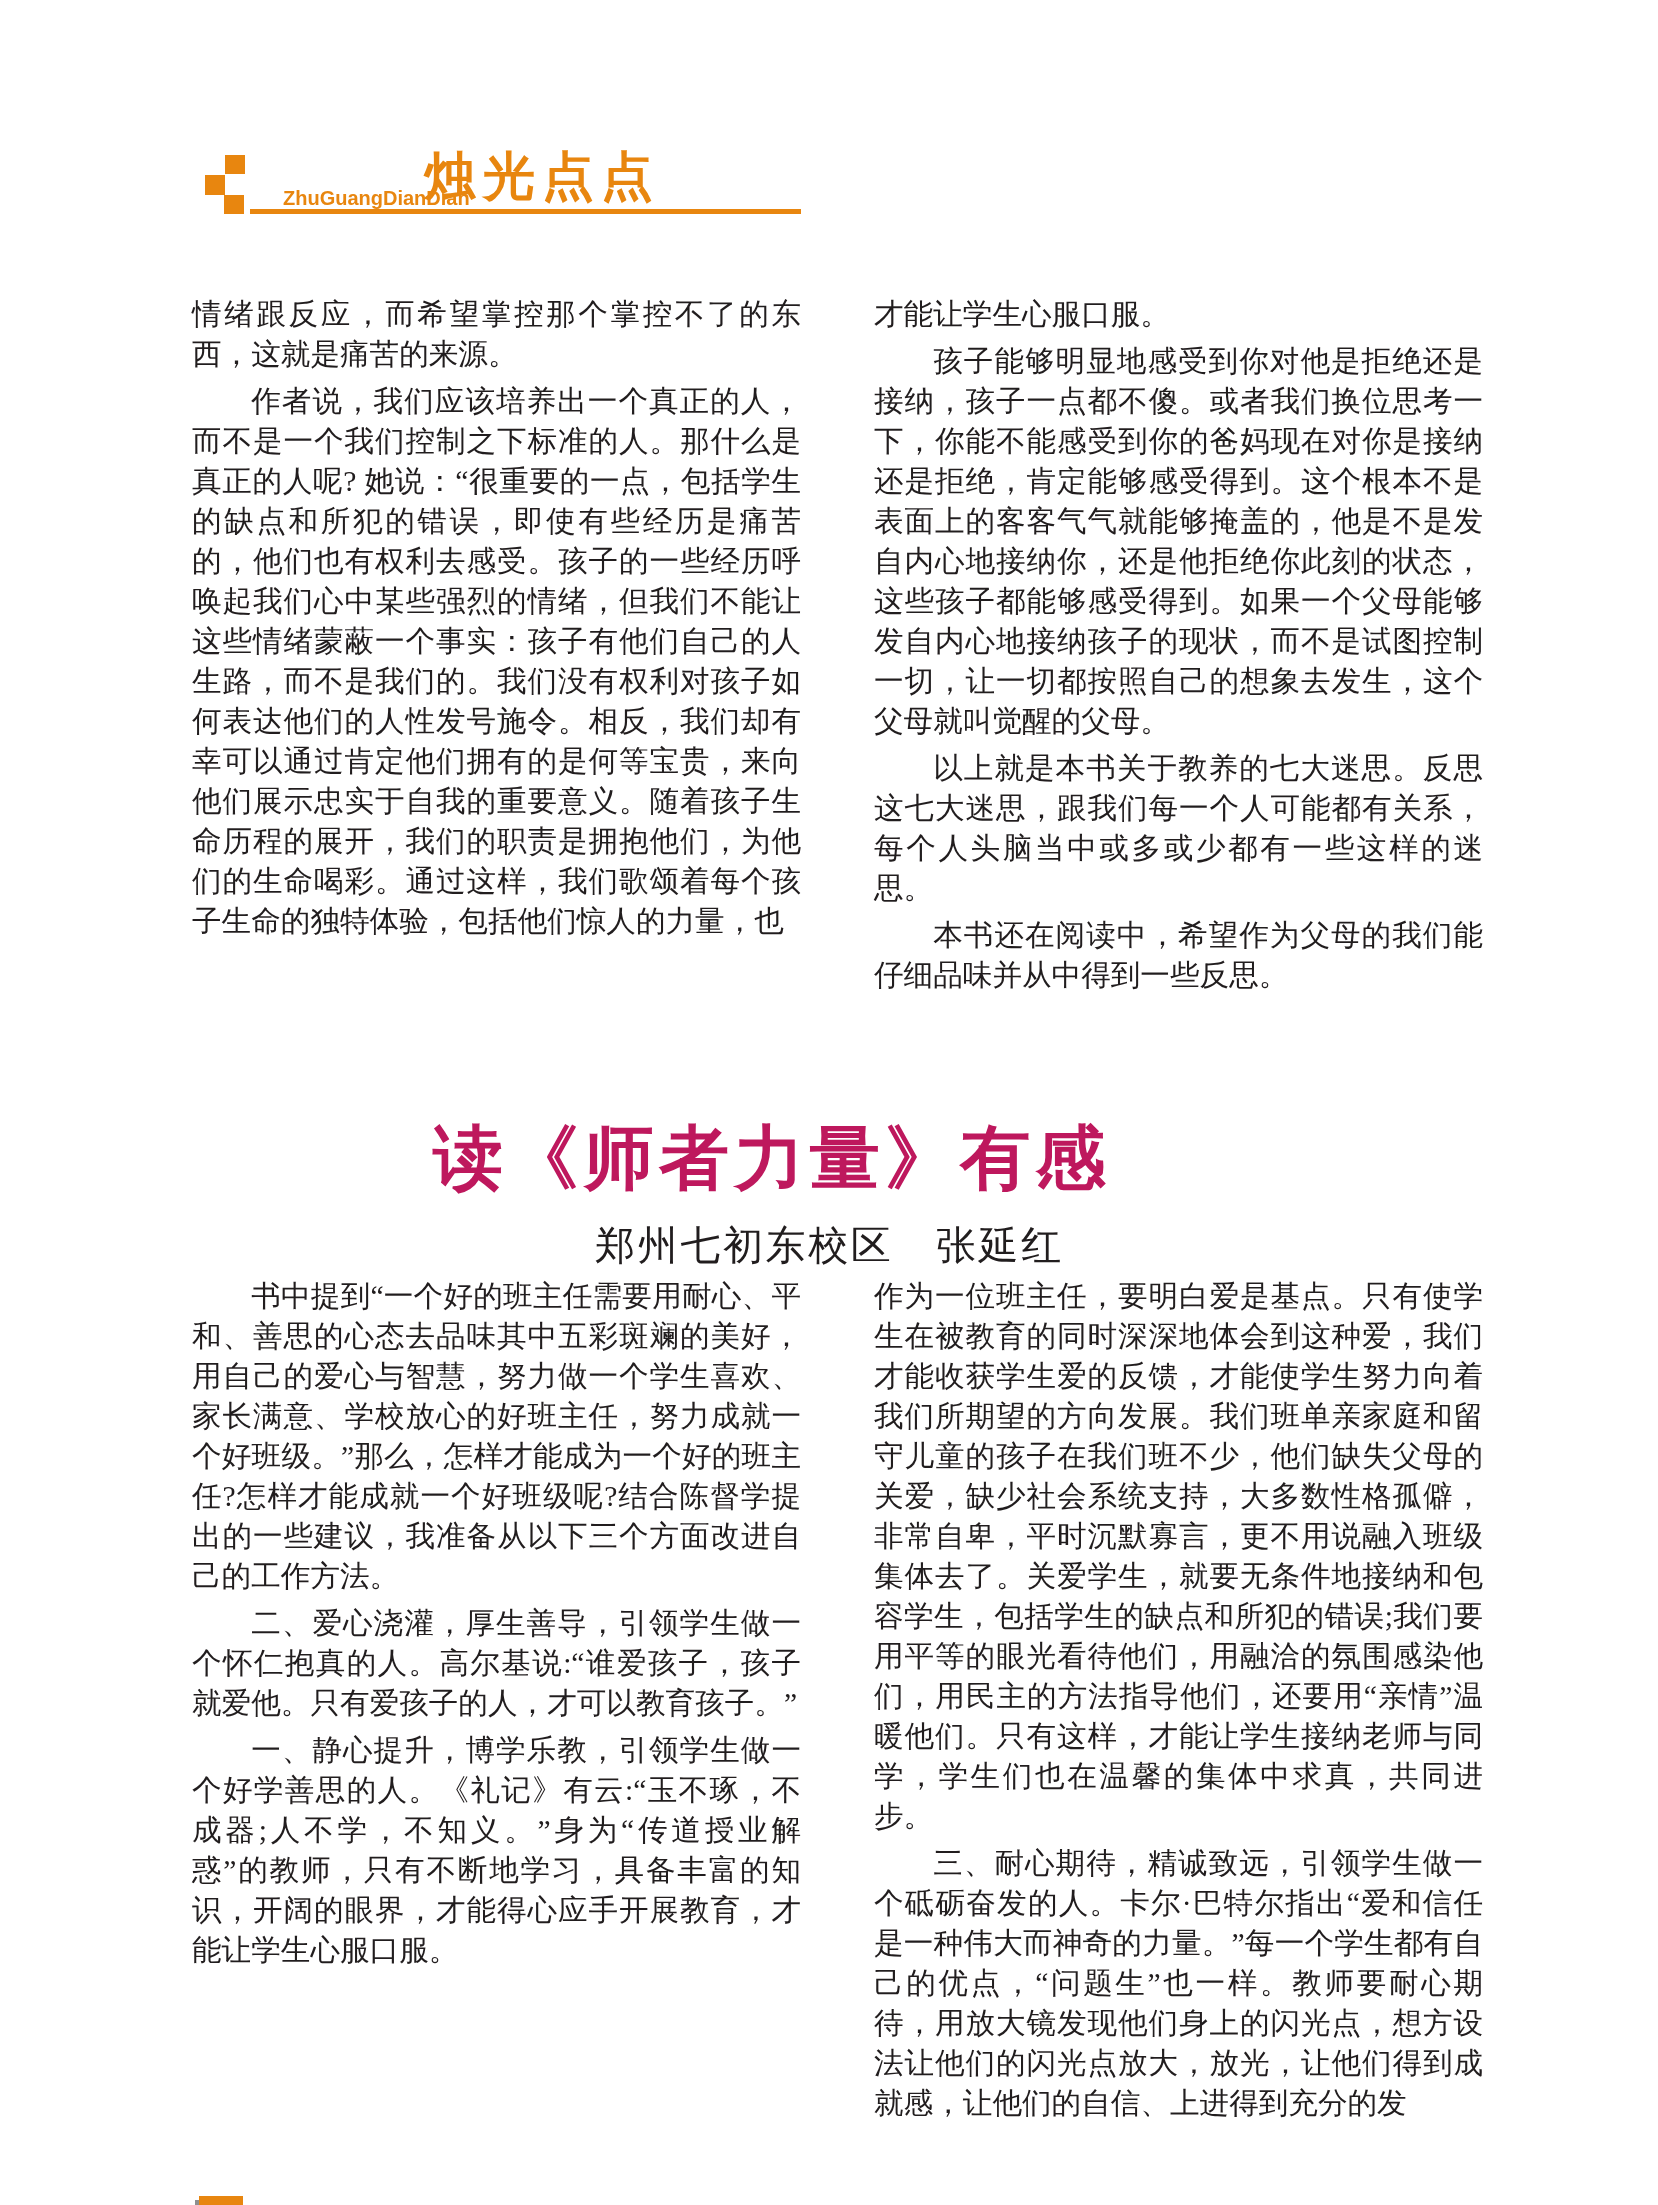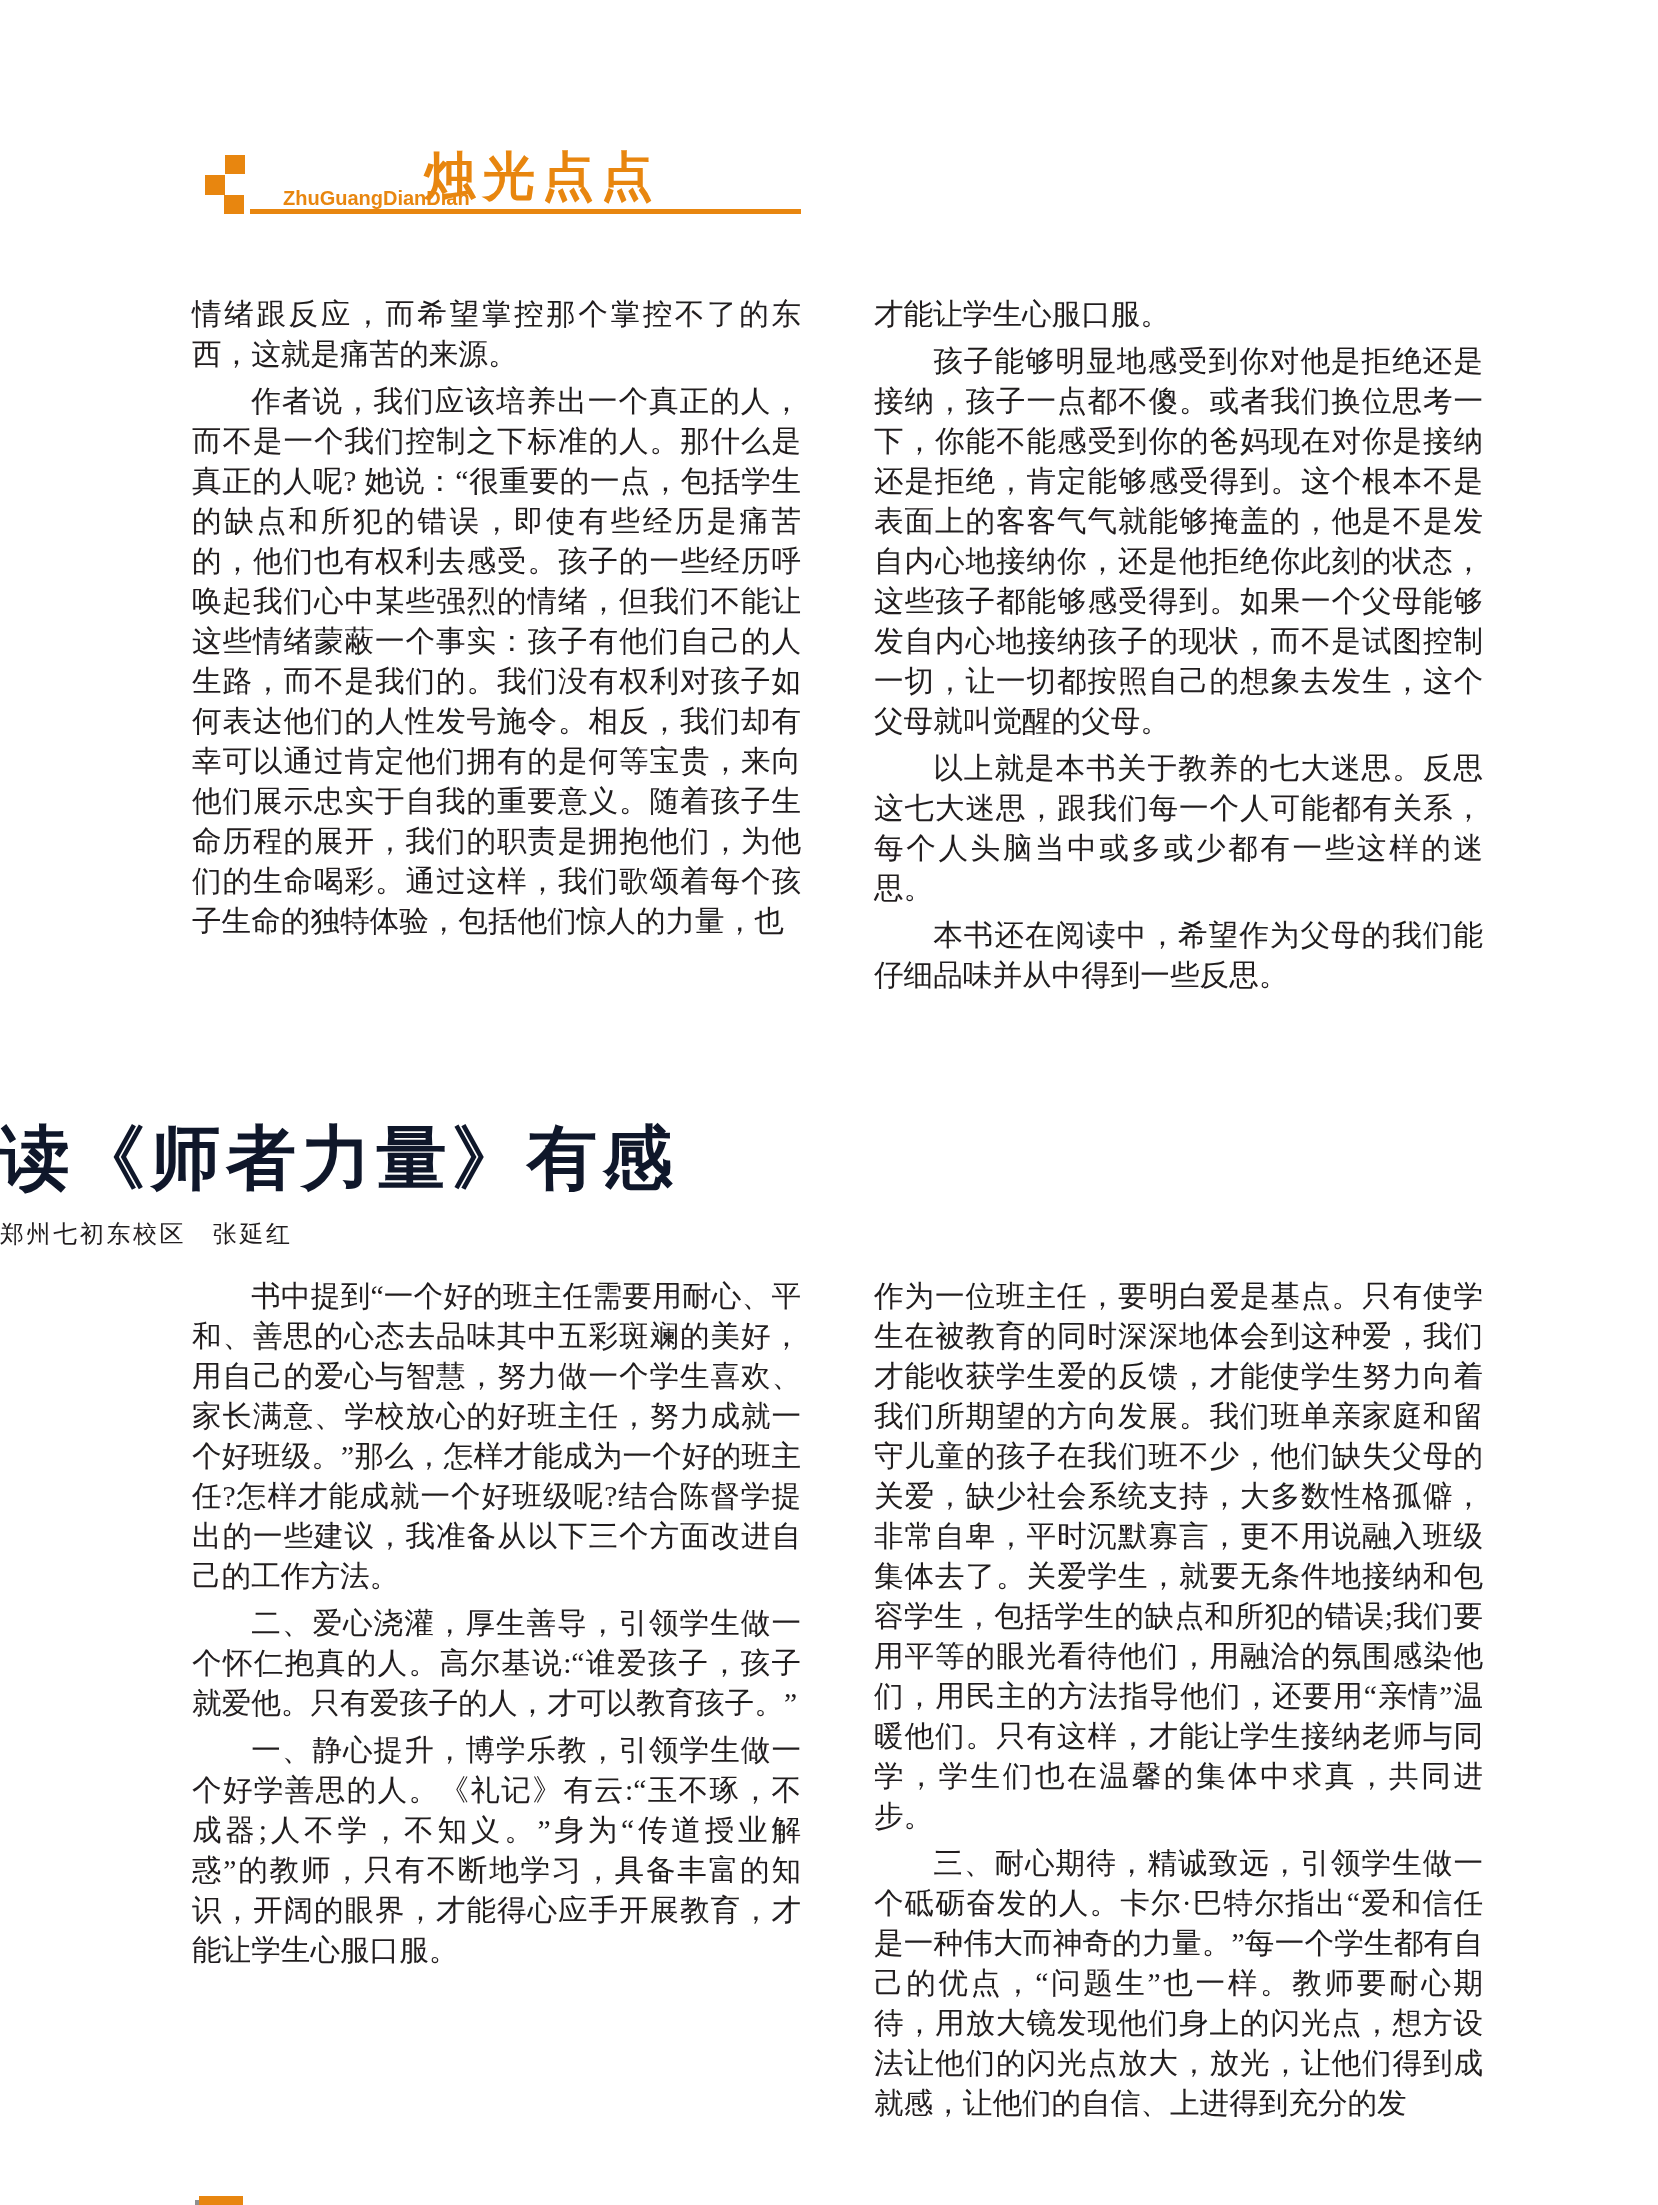--- a/index.html
+++ b/index.html
@@ -41,26 +41,26 @@
   .col p { margin: 7px; padding: 0; }
   .p-indent { text-indent: 2em; }
   .p-cont   { text-indent: 0; }
   .col-top-left  { left: 185px;  top: 287px; }
   .col-top-right { left: 867px; top: 287px; }
   .col-bot-left  { left: 185px;  top: 1269px; }
   .col-bot-right { left: 867px; top: 1269px; }
   
   .article-title {
     position: absolute; left: 0; top: 1070px; width: 1544px;
-    font-size: 70px; font-weight: bold;
-    color: #0f172a; letter-spacing: 5.3px; line-height: 1.2;
+    text-align: center; font-size: 70px; font-weight: bold;
+    color: #be185d; letter-spacing: 5.3px; line-height: 1.2;
   }
   .article-byline {
     position: absolute; left: 0; top: 1218px; width: 1659px;
-    font-size: 24px; color: #211d1e;
+    text-align: center; font-size: 40px; color: #211d1e;
     letter-spacing: 2.6px;
   }
   
   .page-num {
     position: absolute; left: 199px; top: 2196px;
     width: 44px; height: 52px;
     background: #e8860f;
     box-shadow: -4px 4px 0 #8f8f8f;
     display: flex; align-items: center; justify-content: center;
     font-family: "Liberation Sans", "DejaVu Sans", sans-serif;

